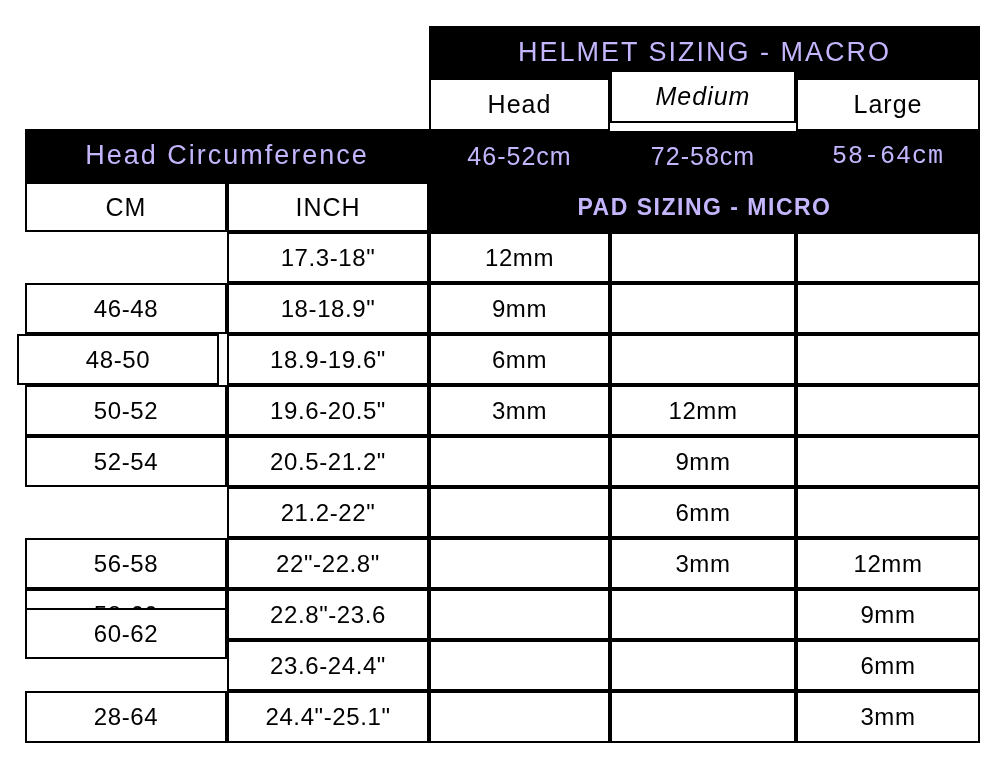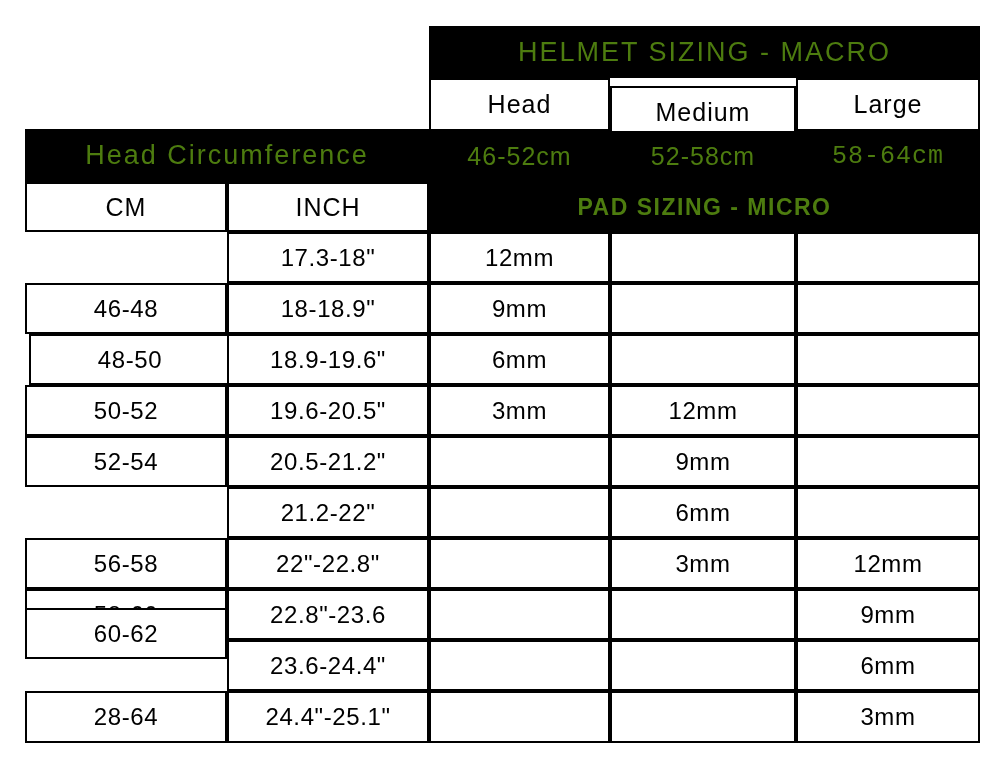--- a/index.html
+++ b/index.html
@@ -32,21 +32,21 @@
     display: flex;
     align-items: center;
     justify-content: center;
     text-align: center;
     font-weight: 400;
     letter-spacing: 0.5px;
     white-space: nowrap;
   }
   .cell.dark {
     background: #000000;
-    color: #4d7c0f;
+    color: #c4b5fd;
     border-color: #000000;
   }
 
   .title-lg {
     font-size: 27px;
     letter-spacing: 2px;
     font-weight: 400;
   }
   .title-md {
     font-size: 23px;
@@ -63,46 +63,46 @@
   }
 </style>
 </head>
 <body>
 
 <div id="sizing-chart">
 
   <div class="cell dark title-lg" style="left:429px; top:26px; width:551px; height:52px;">HELMET SIZING - MACRO</div>
 
   <div class="cell head-cell" style="left:429px; top:78px; width:181px; height:53px;">Head</div>
-  <div class="cell head-cell" style="left:610px; top:86px; width:186px; height:53px;">Medium</div>
+  <div class="cell head-cell" style="left:610px; top:70px; width:186px; height:53px;font-style:italic;">Medium</div>
   <div class="cell head-cell" style="left:796px; top:78px; width:184px; height:53px;">Large</div>
 
   <div class="cell dark head-cell" style="left:429px; top:131px; width:181px; height:51px;">46-52cm</div>
-  <div class="cell dark head-cell" style="left:610px; top:131px; width:186px; height:51px;">52-58cm</div>
+  <div class="cell dark head-cell" style="left:610px; top:131px; width:186px; height:51px;">72-58cm</div>
   <div class="cell dark head-cell" style="left:796px; top:131px; width:184px; height:51px;font-family:Liberation Mono, monospace;">58-64cm</div>
 
   <div class="cell dark title-md" style="left:429px; top:182px; width:551px; height:50px;">PAD SIZING - MICRO</div>
 
   <div class="cell dark title-lg" style="left:25px; top:129px; width:404px; height:53px;">Head Circumference</div>
 
   <div class="cell head-cell" style="left:25px; top:182px; width:202px; height:50px;">CM</div>
   <div class="cell head-cell" style="left:227px; top:182px; width:202px; height:50px;">INCH</div>
 
   <div class="cell data-cell" style="left:227px; top:232px; width:202px; height:51px;">17.3-18"</div>
   <div class="cell data-cell" style="left:429px; top:232px; width:181px; height:51px;">12mm</div>
   <div class="cell data-cell" style="left:610px; top:232px; width:186px; height:51px;"></div>
   <div class="cell data-cell" style="left:796px; top:232px; width:184px; height:51px;"></div>
 
   <div class="cell data-cell" style="left:25px; top:283px; width:202px; height:51px;">46-48</div>
   <div class="cell data-cell" style="left:227px; top:283px; width:202px; height:51px;">18-18.9"</div>
   <div class="cell data-cell" style="left:429px; top:283px; width:181px; height:51px;">9mm</div>
   <div class="cell data-cell" style="left:610px; top:283px; width:186px; height:51px;"></div>
   <div class="cell data-cell" style="left:796px; top:283px; width:184px; height:51px;"></div>
 
-  <div class="cell data-cell" style="left:29px; top:334px; width:202px; height:51px;">48-50</div>
+  <div class="cell data-cell" style="left:17px; top:334px; width:202px; height:51px;">48-50</div>
   <div class="cell data-cell" style="left:227px; top:334px; width:202px; height:51px;">18.9-19.6"</div>
   <div class="cell data-cell" style="left:429px; top:334px; width:181px; height:51px;">6mm</div>
   <div class="cell data-cell" style="left:610px; top:334px; width:186px; height:51px;"></div>
   <div class="cell data-cell" style="left:796px; top:334px; width:184px; height:51px;"></div>
 
   <div class="cell data-cell" style="left:25px; top:385px; width:202px; height:51px;">50-52</div>
   <div class="cell data-cell" style="left:227px; top:385px; width:202px; height:51px;">19.6-20.5"</div>
   <div class="cell data-cell" style="left:429px; top:385px; width:181px; height:51px;">3mm</div>
   <div class="cell data-cell" style="left:610px; top:385px; width:186px; height:51px;">12mm</div>
   <div class="cell data-cell" style="left:796px; top:385px; width:184px; height:51px;"></div>

